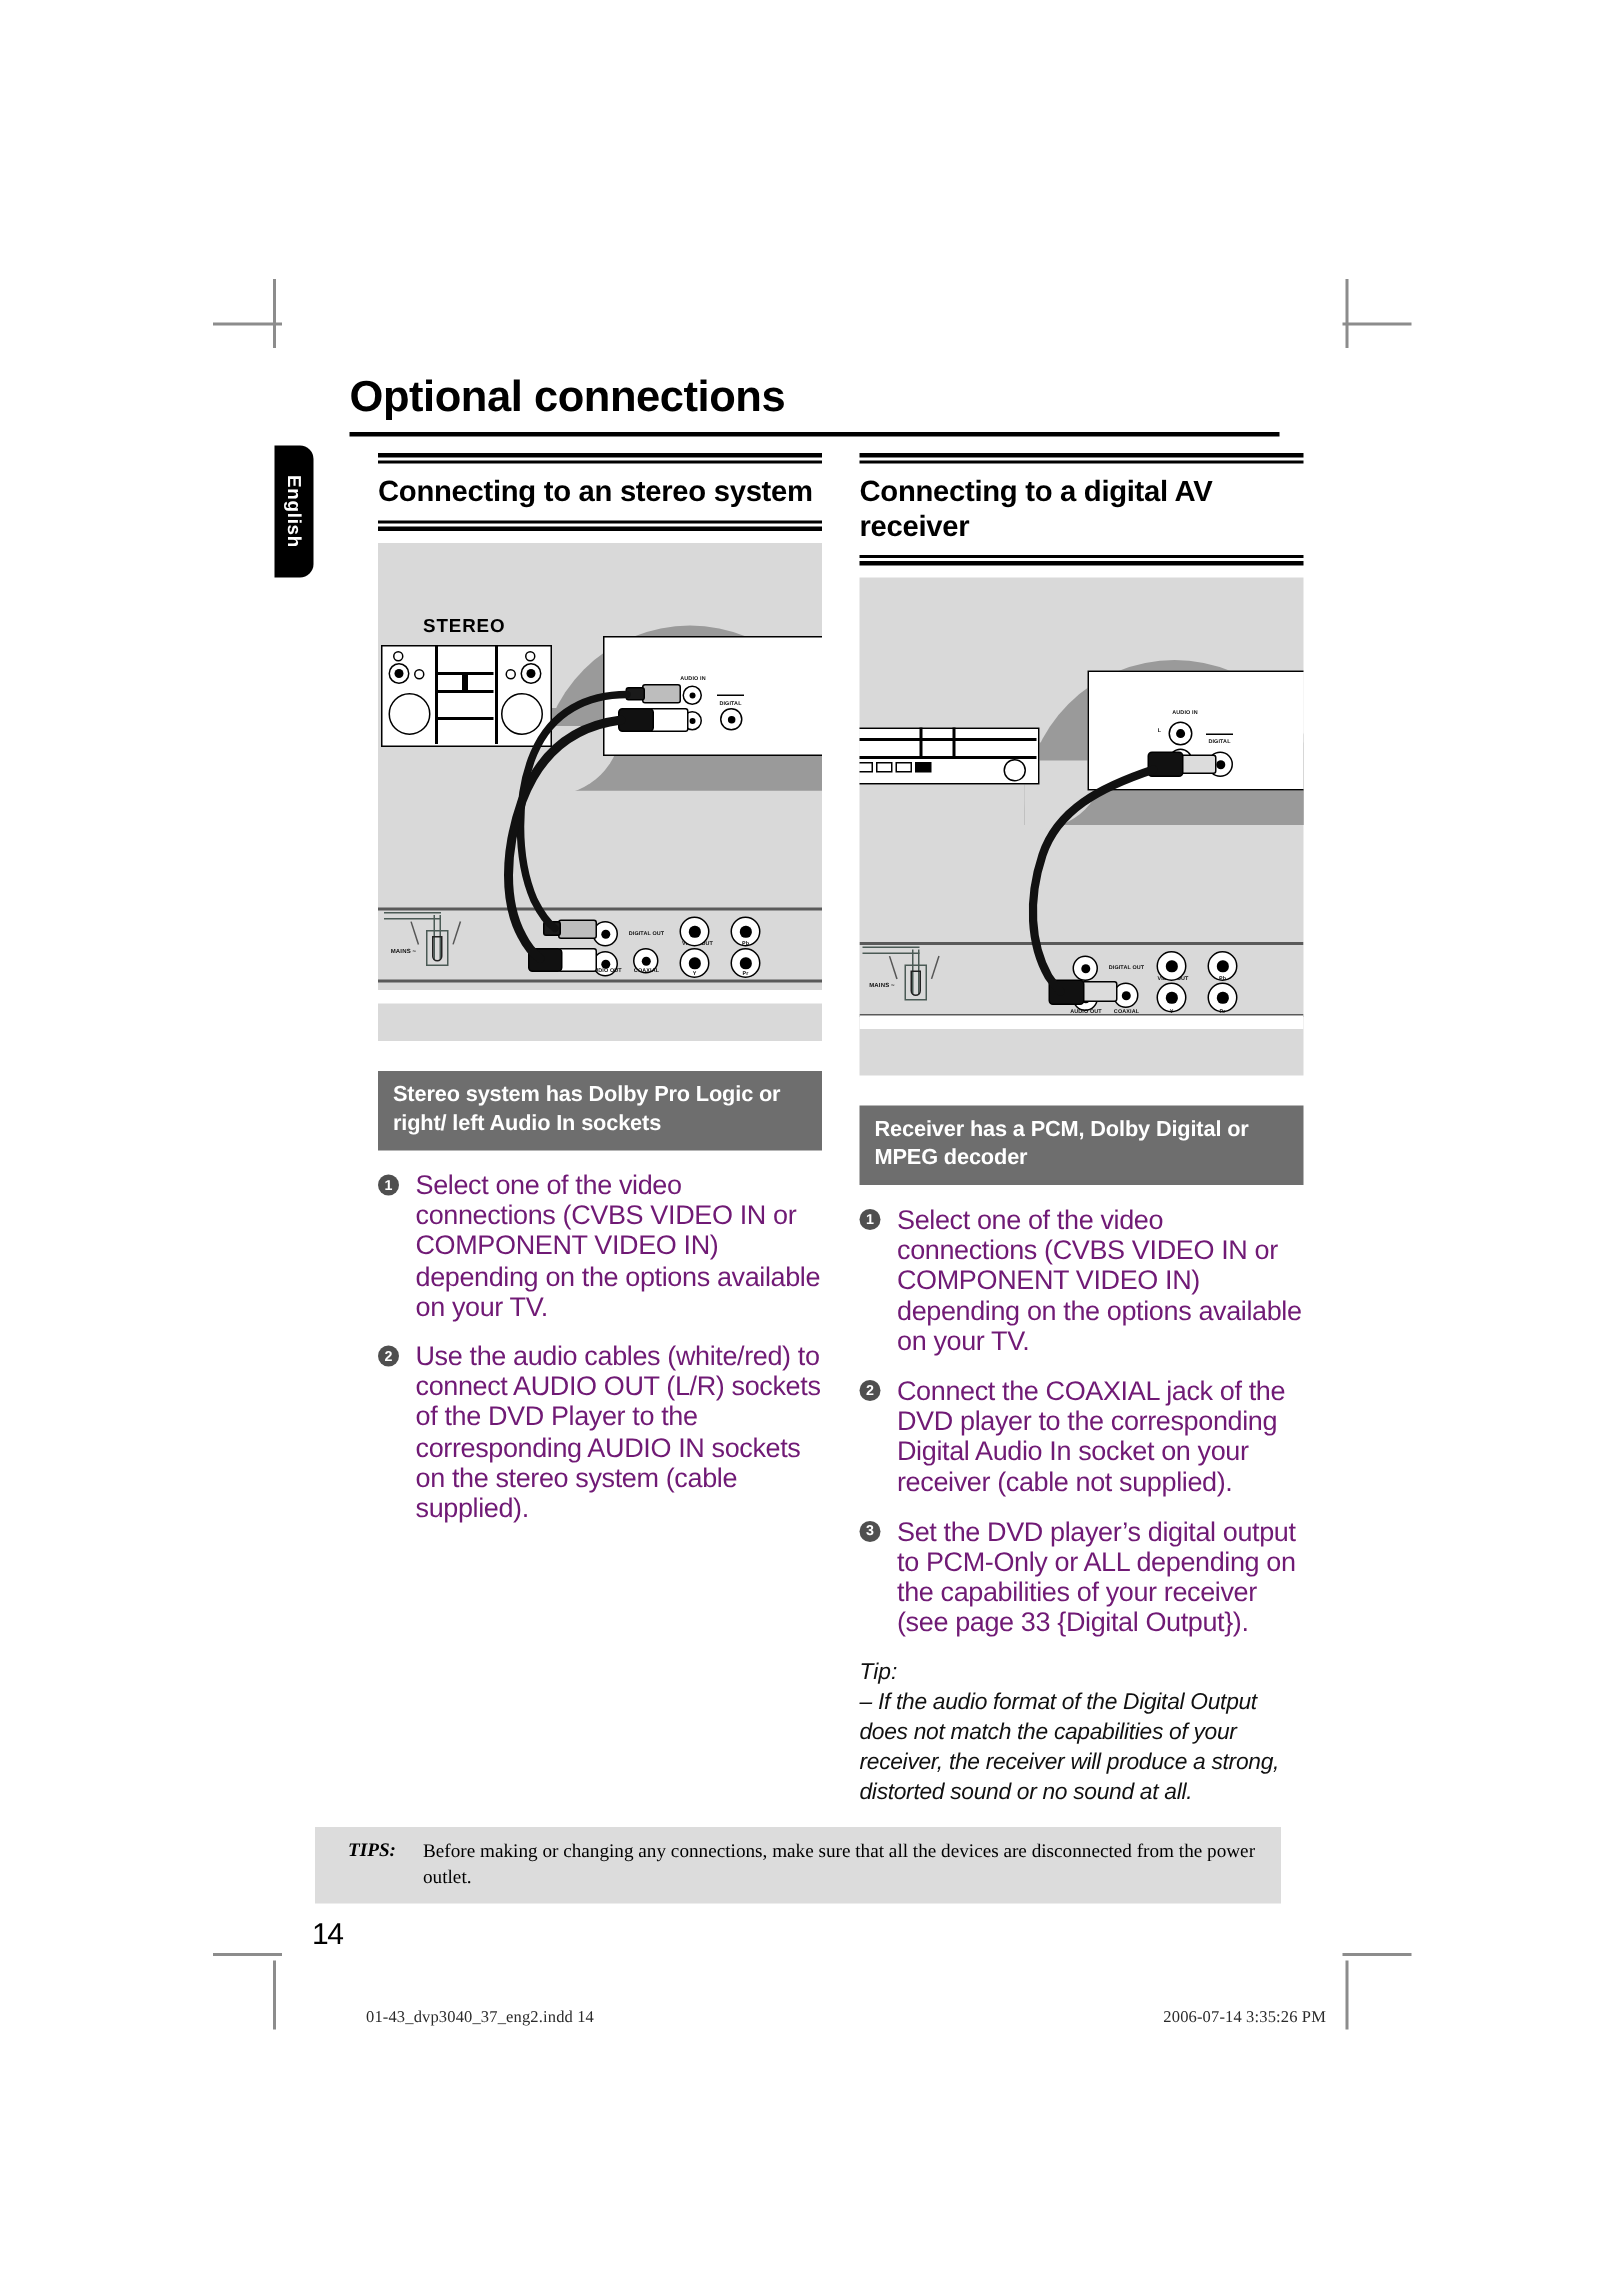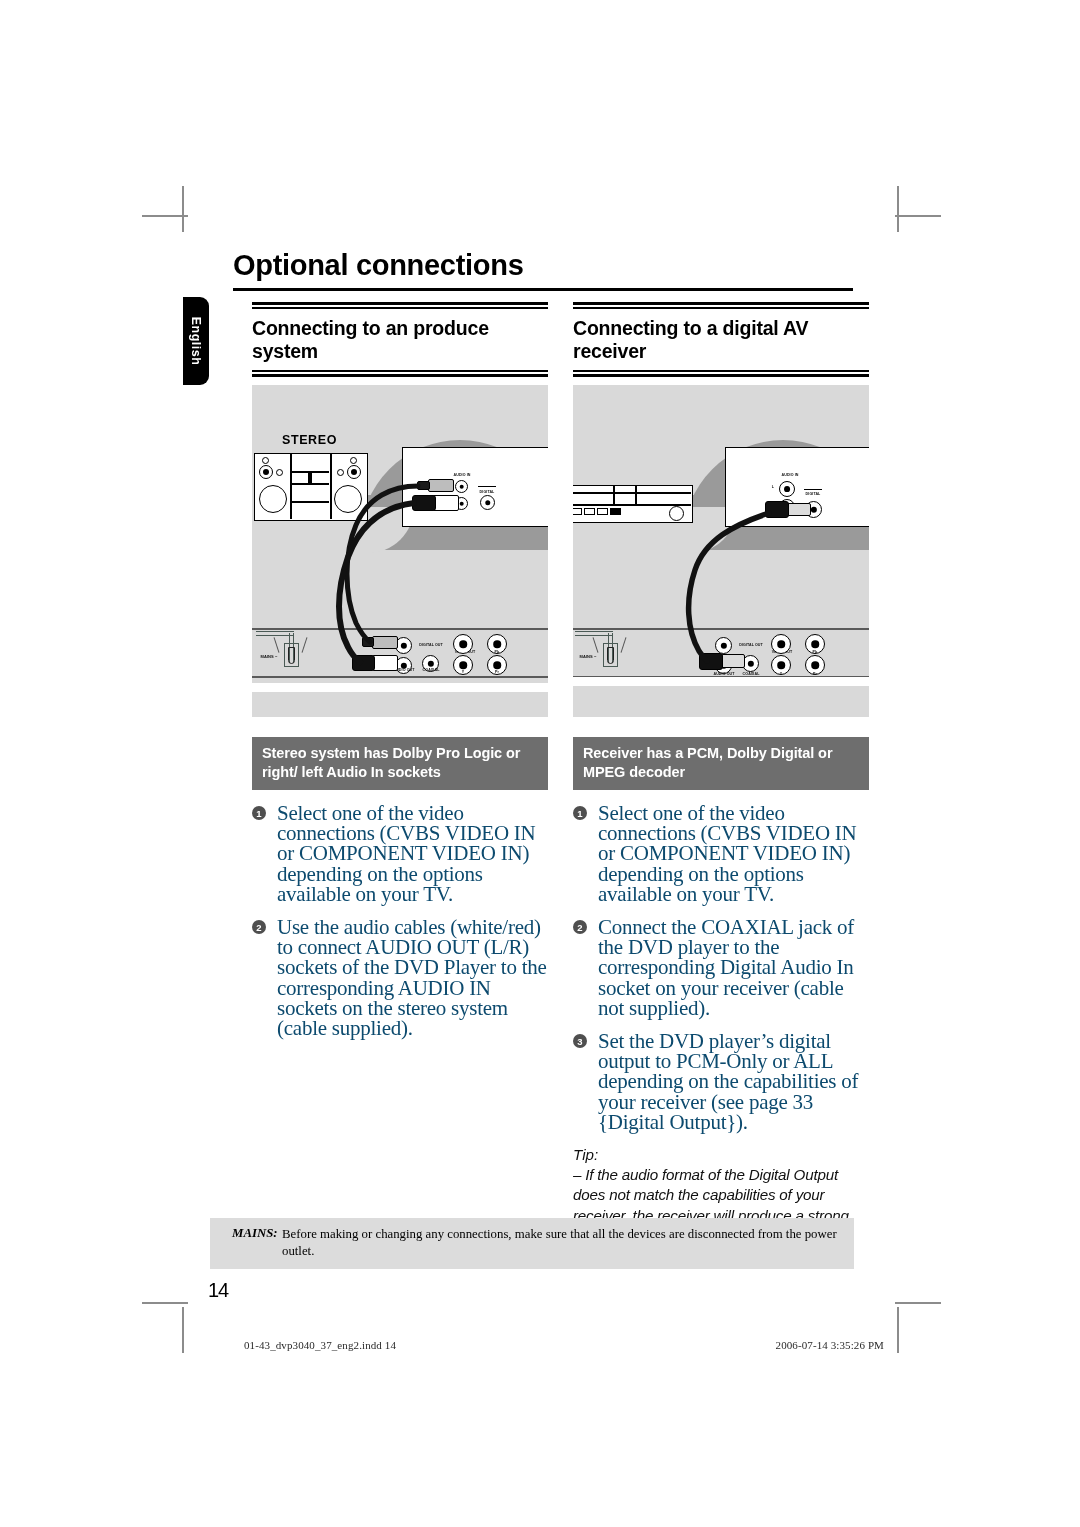--- a/index.html
+++ b/index.html
@@ -92,21 +92,21 @@
 
   
   .steps{margin-top:13px;}
   .step{position:relative;padding-left:25px;margin-bottom:13px;}
   .step .num{
     position:absolute;left:0;top:3px;width:14px;height:14px;border-radius:50%;
     background:#4f4f4f;color:#fff;font-size:9.5px;font-weight:bold;
     display:flex;align-items:center;justify-content:center;
     font-family:"Liberation Sans",sans-serif;
   }
-  .step .txt{font-size:21px;line-height:20.2px;color:#0c4a6e;letter-spacing:-.25px;font-family:Liberation Serif, serif;}
+  .step .txt{font-size:18px;line-height:20.2px;color:#701a75;letter-spacing:-.25px;}
 
   .tip{margin-top:10px;}
   .tip .tiplabel{font-size:15.2px;font-style:italic;color:#111;line-height:20.2px;}
   .tip .tiptext{font-size:15.2px;font-style:italic;color:#111;line-height:20.2px;letter-spacing:-.2px;}
 
   
   #tips-box{
     position:absolute;left:210px;top:1218px;width:644px;min-height:44px;
     background:#dcdcdc;box-sizing:border-box;padding:8px 12px 9px 22px;
   }
@@ -151,21 +151,21 @@
 
   <div id="page-title">Optional connections</div>
   <div id="title-rule"></div>
 
   <div class="col" id="col-left">
 
     <div class="sec-rules-top">
         <div class="r1"></div>
         <div class="r2"></div>
       </div>
-    <div class="sec-title">Connecting to an produce system</div>
+    <div class="sec-title">Connecting to an stereo system</div>
     <div class="sec-rules-bot">
         <div class="r1"></div>
         <div class="r2"></div>
       </div>
 
     <div class="diagram">
 
       <div class="shadowcurve" style="left:108px;top:55px;width:200px;height:110px;border-radius:140px 140px 0 0;"></div>
       <div class="shadowcurve" style="left:108px;top:110px;width:200px;height:55px;"></div>
       <div style="position:absolute;left:108px;top:122px;width:54px;height:46px;background:#d9d9d9;border-radius:0 0 46px 0;"></div>
@@ -358,21 +358,21 @@
       </div>
     </div>
 
     <div class="tip">
       <div class="tiplabel">Tip:</div>
       <div class="tiptext">– If the audio format of the Digital Output does not match the capabilities of your receiver, the receiver will produce a strong, distorted sound or no sound at all.</div>
     </div>
   </div>
 
   <div id="tips-box">
-    <div class="lbl">MAINS:</div>
+    <div class="lbl">TIPS:</div>
     <div class="body">Before making or changing any connections, make sure that all the devices are disconnected from the power outlet.</div>
   </div>
 
   <div id="page-number">14</div>
 
   <div id="imp-left">01-43_dvp3040_37_eng2.indd   14</div>
   <div id="imp-right">2006-07-14   3:35:26 PM</div>
 
 </div>
 

